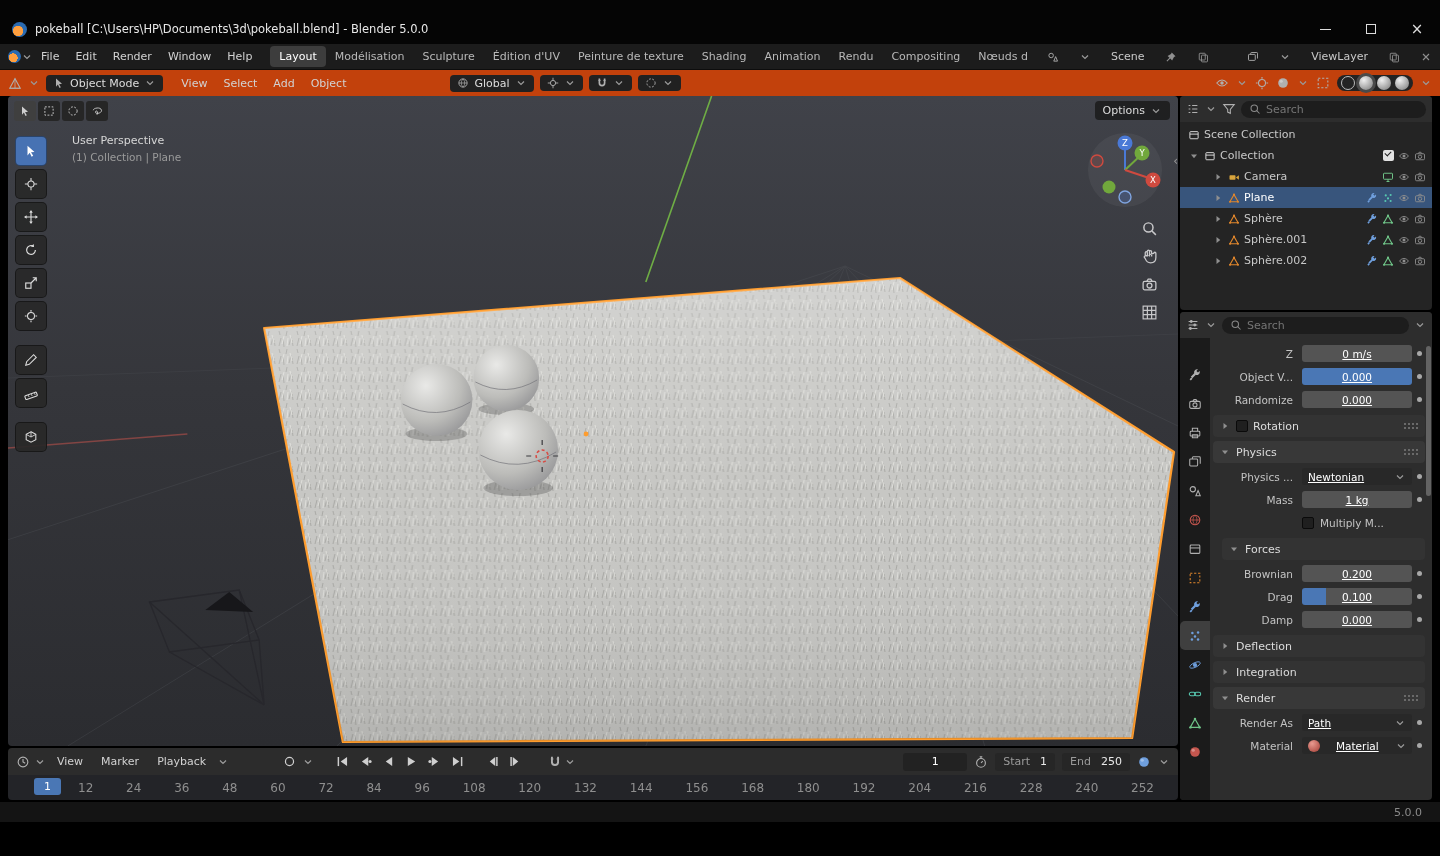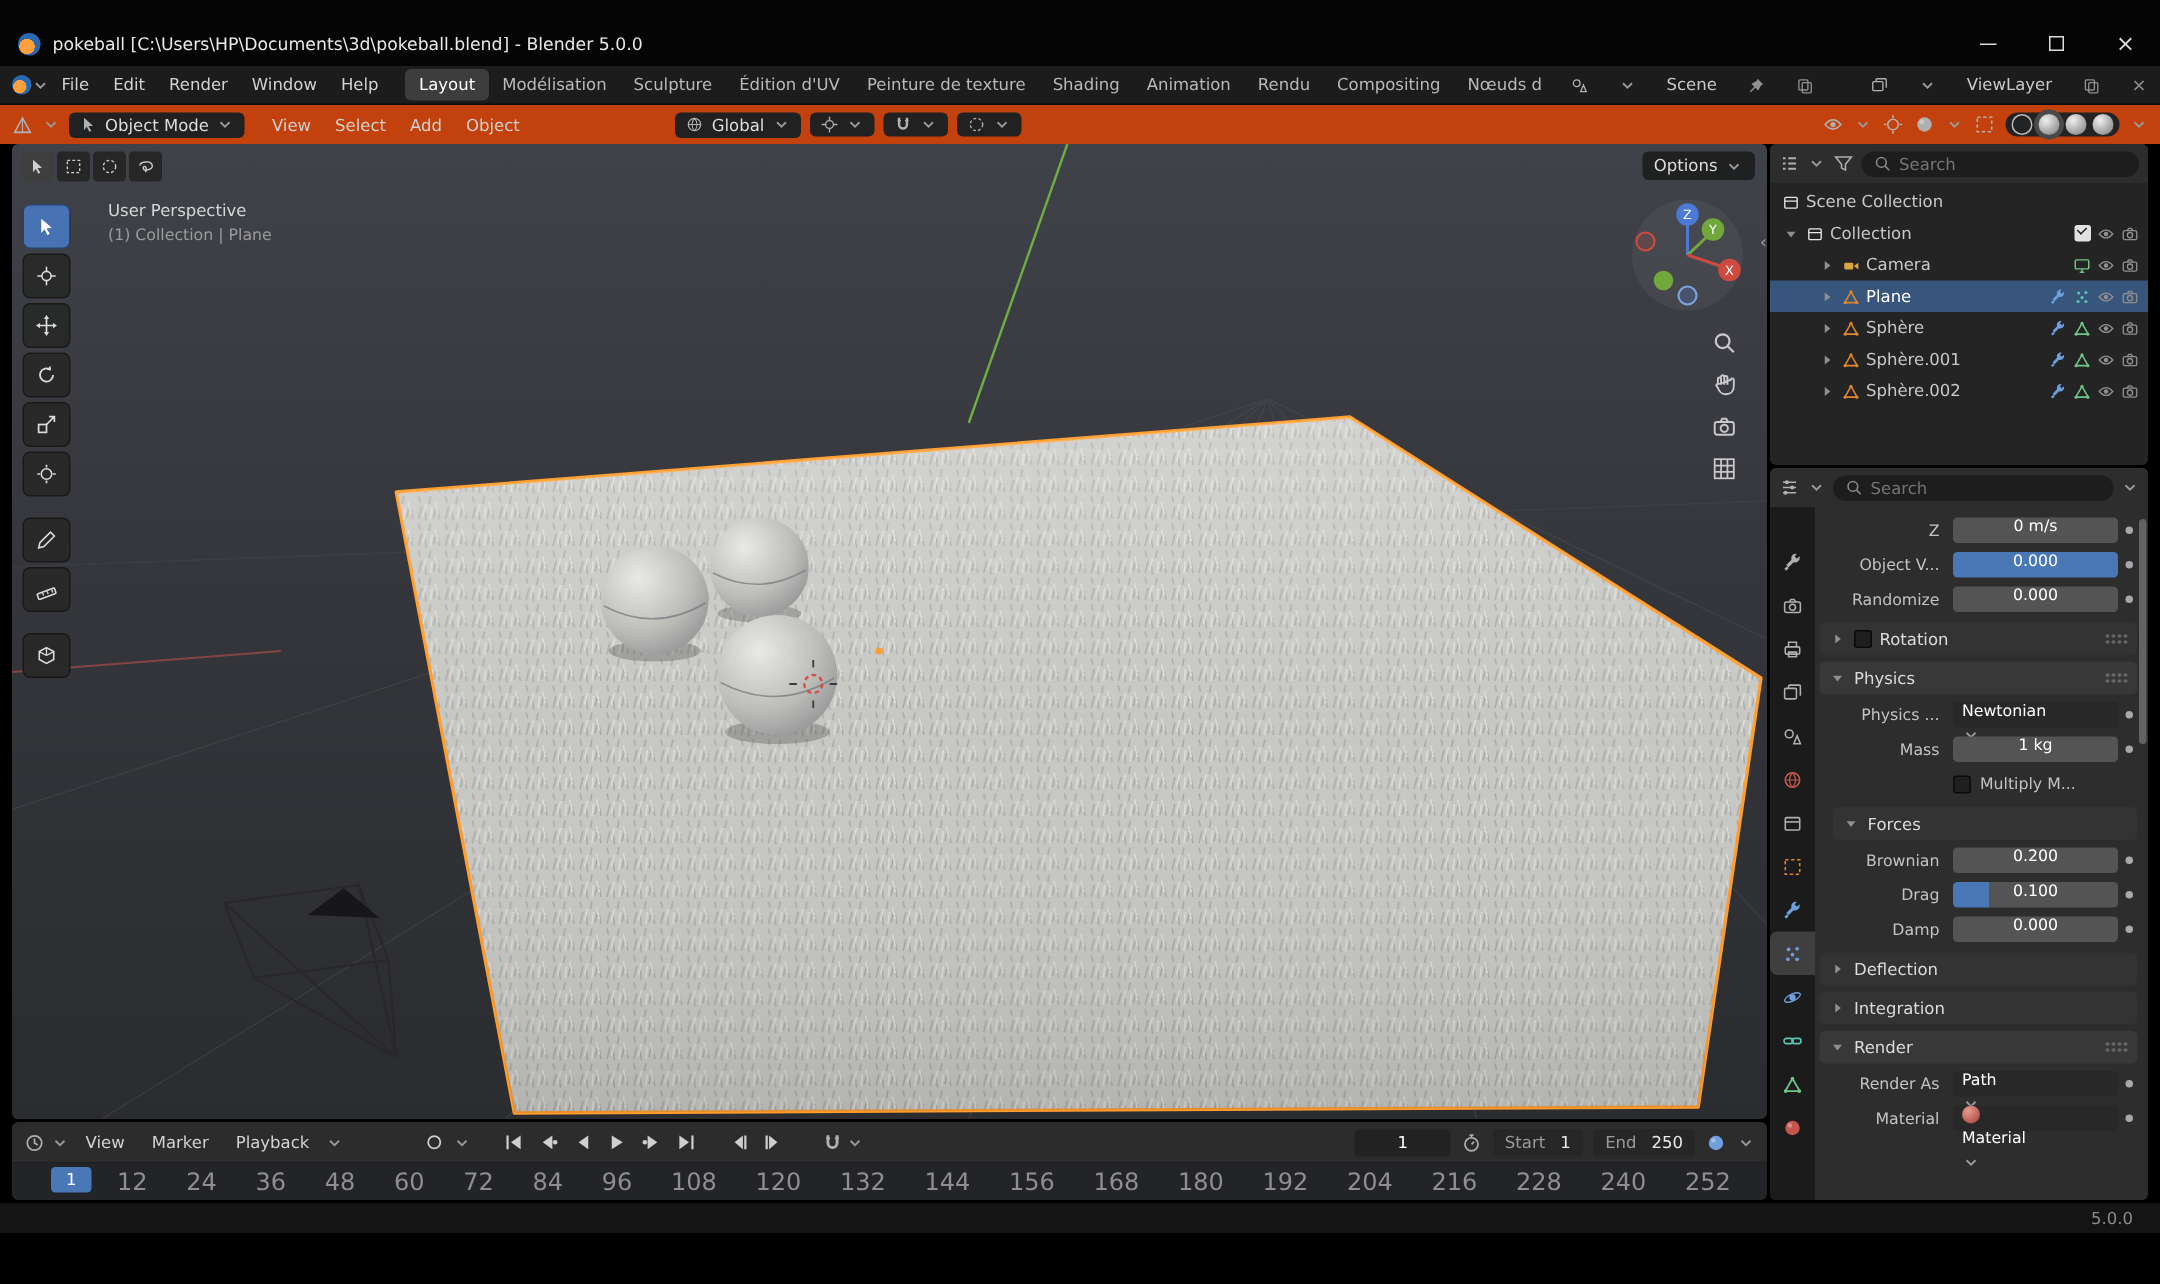--- a/index.html
+++ b/index.html
@@ -76,22 +76,22 @@
 
   
   .props { flex:1; background:#2d2d2d; border-radius:4px; overflow:hidden; display:flex; flex-direction:column; position:relative; }
   .pbody { flex:1; display:flex; min-height:0; }
   .ptabs { width:30px; background:#1b1b1b; padding-top:22px; display:flex; flex-direction:column; align-items:center; }
   .ptab { width:30px; height:29px; display:flex; align-items:center; justify-content:center; }
   .ptab.active { background:#3f3f3f; border-radius:5px 0 0 5px; }
   .pcontent { flex:1; padding:4px 4px 0 2px; overflow:hidden; }
   .prow { height:23px; display:flex; align-items:center; padding:0 2px 0 0; }
   .plabel { width:90px; text-align:right; padding-right:9px; color:#c3c3c3; flex:none; font-size:10.5px; white-space:nowrap; overflow:hidden; }
-  .pfield { flex:1; height:17px; background:#545454; border-radius:3px; display:flex; align-items:flex-start; justify-content:center; color:#fff; font-size:10.5px; min-width:0; }
-  .pfield.drop { background:#282828; justify-content:flex-start; padding:0 6px; gap:4px;flex-direction:column; }
+  .pfield { flex:1; height:17px; background:#545454; border-radius:3px; display:flex; align-items:center; justify-content:center; color:#fff; font-size:10.5px; min-width:0;text-decoration:underline; }
+  .pfield.drop { background:#282828; justify-content:flex-start; padding:0 6px; gap:16px; }
   .pfield.drop .dv { flex:1; text-align:left; }
   .pfield.fillfull { background:#4a77b5; }
   .pfield.fillpart { background:linear-gradient(90deg,#4a77b5 0 22%, #545454 22%); }
   .pdot { width:14px; flex:none; display:flex; justify-content:center; }
   .pdot i { width:5px; height:5px; border-radius:50%; background:#a8a8a8; }
   .psec { margin:4px 3px 2px 1px; height:22px; background:#383838; border-radius:4px; display:flex; align-items:center; gap:5px; padding:0 6px; color:#dcdcdc; }
   .psec.flat { background:#333333; }
   .psec .grip { margin-left:auto; width:16px; height:8px; background:radial-gradient(circle, #6a6a6a 1px, transparent 1.2px); background-size:4px 4px; }
   .psub { margin-left:10px; }
   .pchk { width:12px; height:12px; background:#1f1f1f; border:1px solid #0a0a0a; border-radius:2px; flex:none; }
@@ -105,21 +105,21 @@
   .tl-menu { padding:3px 7px; color:#d2d2d2; }
   .pb-group { display:flex; align-items:center; gap:2px; margin-left:46px; }
   .pbbtn { width:21px; height:19px; display:flex; align-items:center; justify-content:center; border-radius:3px; color:#cfcfcf; }
   .pbbtn svg { width:13px; height:11px; }
   .tl-right { margin-left:auto; display:flex; align-items:center; gap:7px; }
   .framefield { width:64px; height:18px; background:#222; border-radius:3px; color:#fff; display:flex; align-items:center; justify-content:center; }
   .rangefield { height:18px; background:#262626; border-radius:3px; display:flex; align-items:center; padding:0 8px; gap:10px; }
   .rangefield .rl { color:#9a9a9a; } .rangefield .rv { color:#e9e9e9; }
   .ruler { flex:1; background:#232428; position:relative; display:flex; align-items:center; }
   .ticks { position:absolute; left:70px; right:24px; top:0; bottom:0; display:flex; justify-content:space-between; align-items:center; }
-  .tick { color:#8f8f8f; font-size:16px;text-align:right; }
+  .tick { color:#8f8f8f; font-size:12px;text-align:right; }
   .curframe { position:absolute; left:26px; top:3px; background:#4a77b5; color:#fff; border-radius:3px; padding:2px 10px; font-size:11px; }
 
   
   .statusbar { position:absolute; left:0; top:802px; width:1440px; height:20px; background:#141414; display:flex; align-items:center; justify-content:flex-end; padding-right:18px; color:#8a8a8a; }
 
   .chev { color:#9a9a9a; }
   .blogo { width:15px; height:15px; border-radius:50%; background:radial-gradient(circle at 40% 60%, #ff9f3e 0 40%, #2a6ab0 41% 100%); flex:none; }
 </style>
 </head>
 <body>

